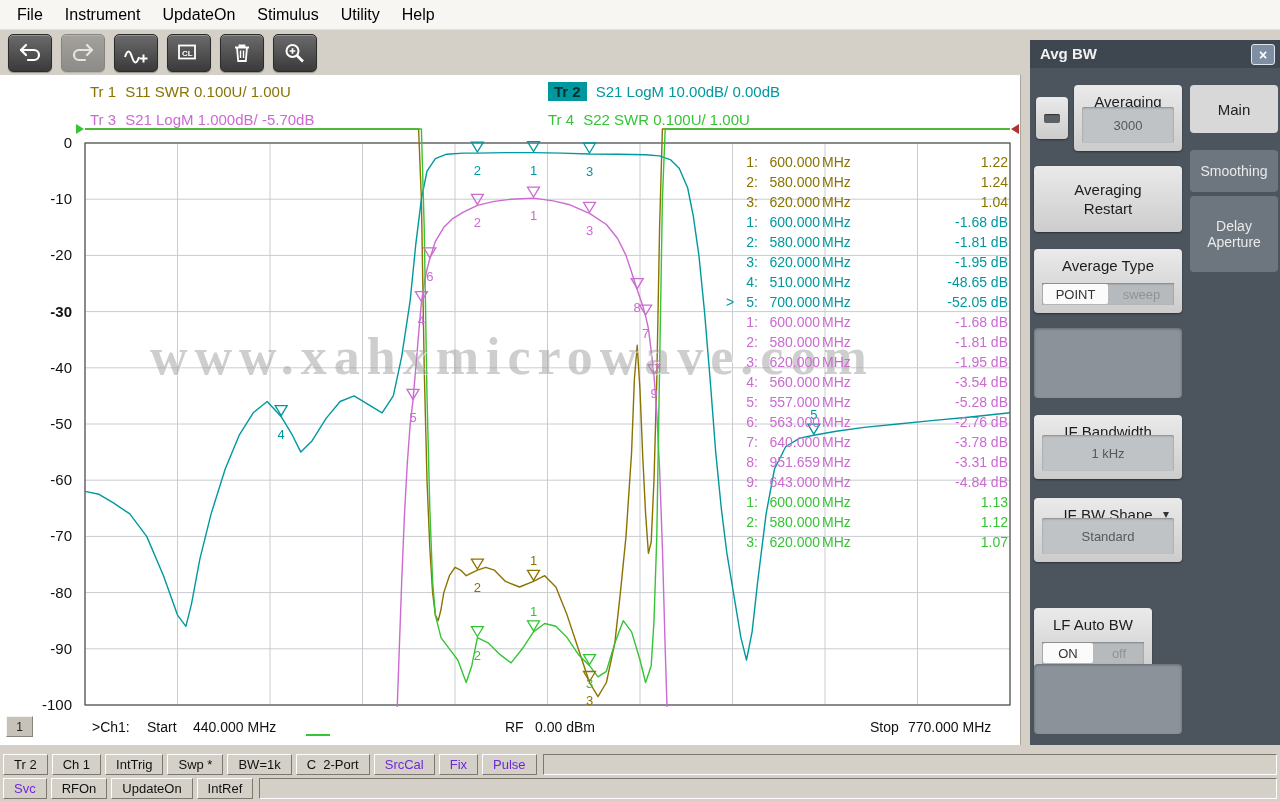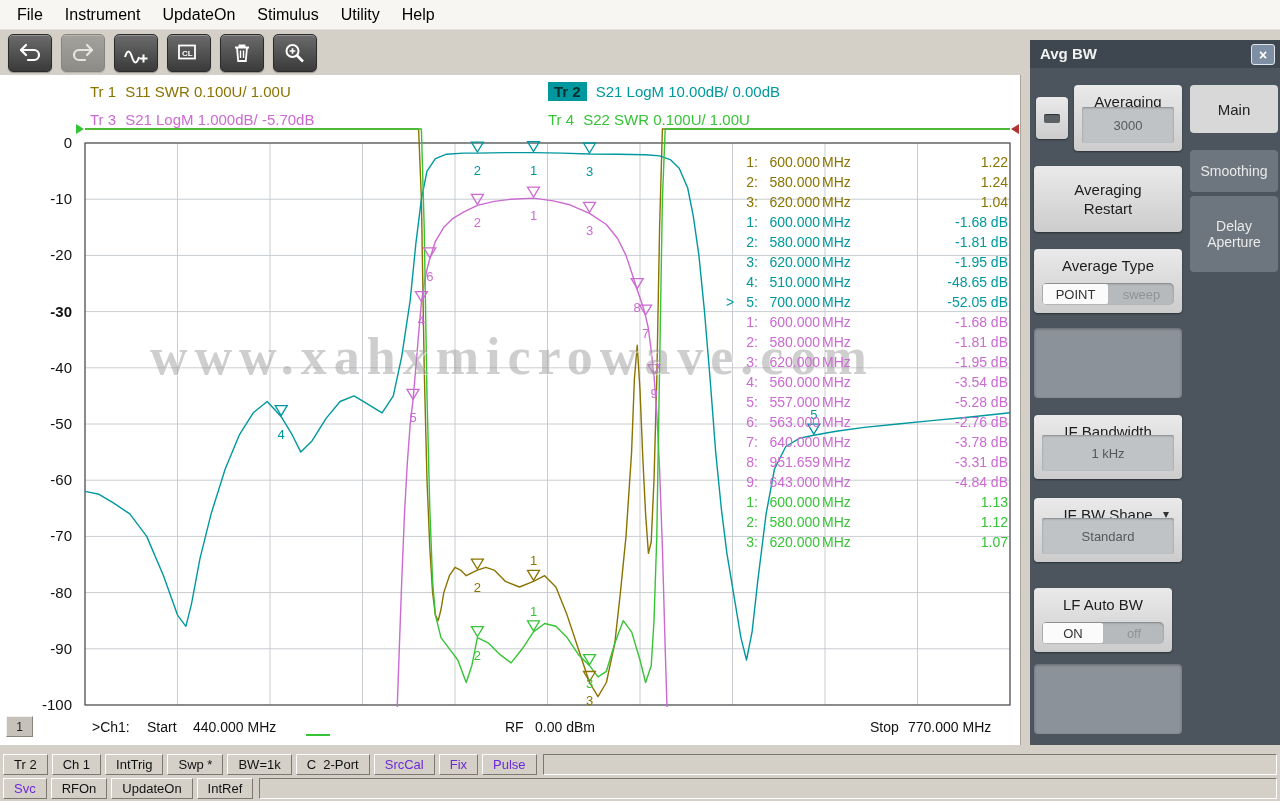--- a/index.html
+++ b/index.html
@@ -56,32 +56,32 @@
     font-size:14px;font-weight:bold}
   .sp-btn,.sp-ind{position:absolute;border-radius:4px;background:linear-gradient(#eaeaea,#cccccc);
     box-shadow:0 1px 2px rgba(0,0,0,.45)}
   .sp-ind{left:6px;top:57px;width:32px;height:42px;display:flex;align-items:center;justify-content:center}
   .ind-box{width:16px;height:9px;background:#5c6166;border-radius:2px;box-shadow:inset 0 1px 1px rgba(0,0,0,.5)}
   .b-avg{left:44px;top:45px;width:108px;height:66px}
   .b-restart{left:4px;top:126px;width:148px;height:66px}
   .b-avgtype{left:4px;top:209px;width:148px;height:64px}
   .b-ifbw{left:4px;top:375px;width:148px;height:64px}
   .b-shape{left:4px;top:458px;width:148px;height:64px}
-  .b-lf{left:4px;top:548px;width:138px;height:64px}
+  .b-lf{left:4px;top:568px;width:118px;height:64px}
   .sp-blank{position:absolute;left:4px;width:148px;border-radius:4px;background:#8b9299;
     box-shadow:inset 0 1px 3px rgba(0,0,0,.3)}
   .b-blank1{top:288px;height:70px}
   .b-blank2{top:624px;height:70px}
   .sp-label{text-align:center;padding-top:8px;font-size:15px;color:#1d1d1d}
   .sp-label.two{display:flex;align-items:center;justify-content:center;height:100%;padding:0 22px;
     box-sizing:border-box;line-height:1.3;text-align:center}
   .sp-value{position:absolute;left:8px;right:8px;bottom:8px;height:36px;background:#bfc3c6;border-radius:2px;
     box-shadow:inset 0 1px 2px rgba(0,0,0,.3);display:flex;align-items:center;justify-content:center;
     font-size:13px;color:#55595c}
-  .sp-seg{position:absolute;left:8px;right:8px;bottom:8px;height:22px;background:#b6babd;border-radius:5px;
+  .sp-seg{position:absolute;left:8px;right:8px;bottom:8px;height:22px;background:#b6babd;border-radius:0;
     box-shadow:inset 0 1px 2px rgba(0,0,0,.3);display:flex;font-size:13px}
   .seg{flex:1;display:flex;align-items:center;justify-content:center;color:#8f9396}
   .seg.active{background:#fbfbfb;color:#333;border-radius:2px;margin:1px}
   .caret{position:absolute;right:13px;top:9px;font-size:12px;color:#333}
   .sp-tab{position:absolute;left:160px;width:88px;border-radius:4px;background:#6d767e;color:#eaeaea;
     display:flex;align-items:center;justify-content:center;text-align:center;font-size:14px;
     box-sizing:border-box;padding:0 8px}
   .tab-main{top:45px;height:48px;background:#d8d8d8;color:#222;font-size:15px}
   .tab-smoothing{top:110px;height:42px}
   .tab-delay{top:156px;height:76px}

